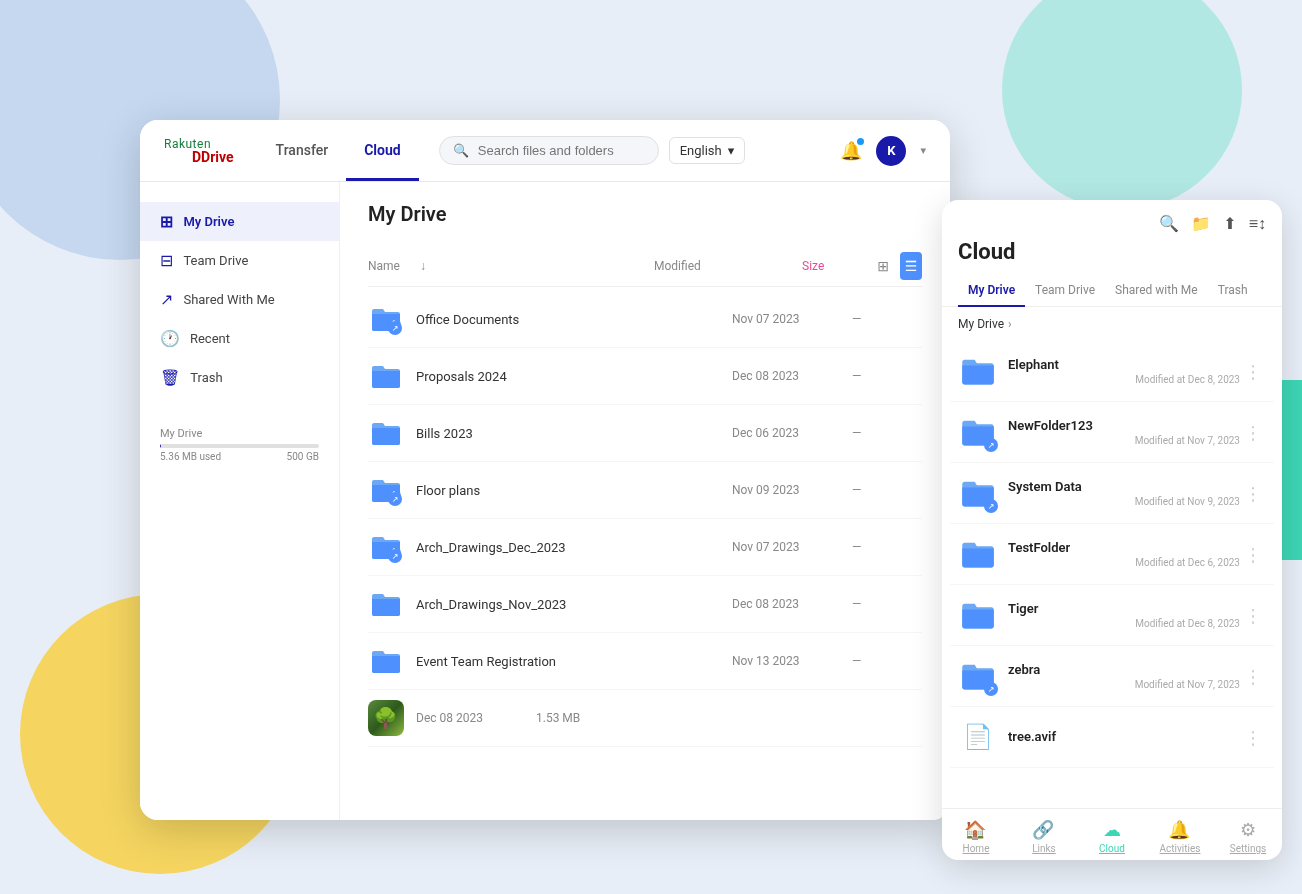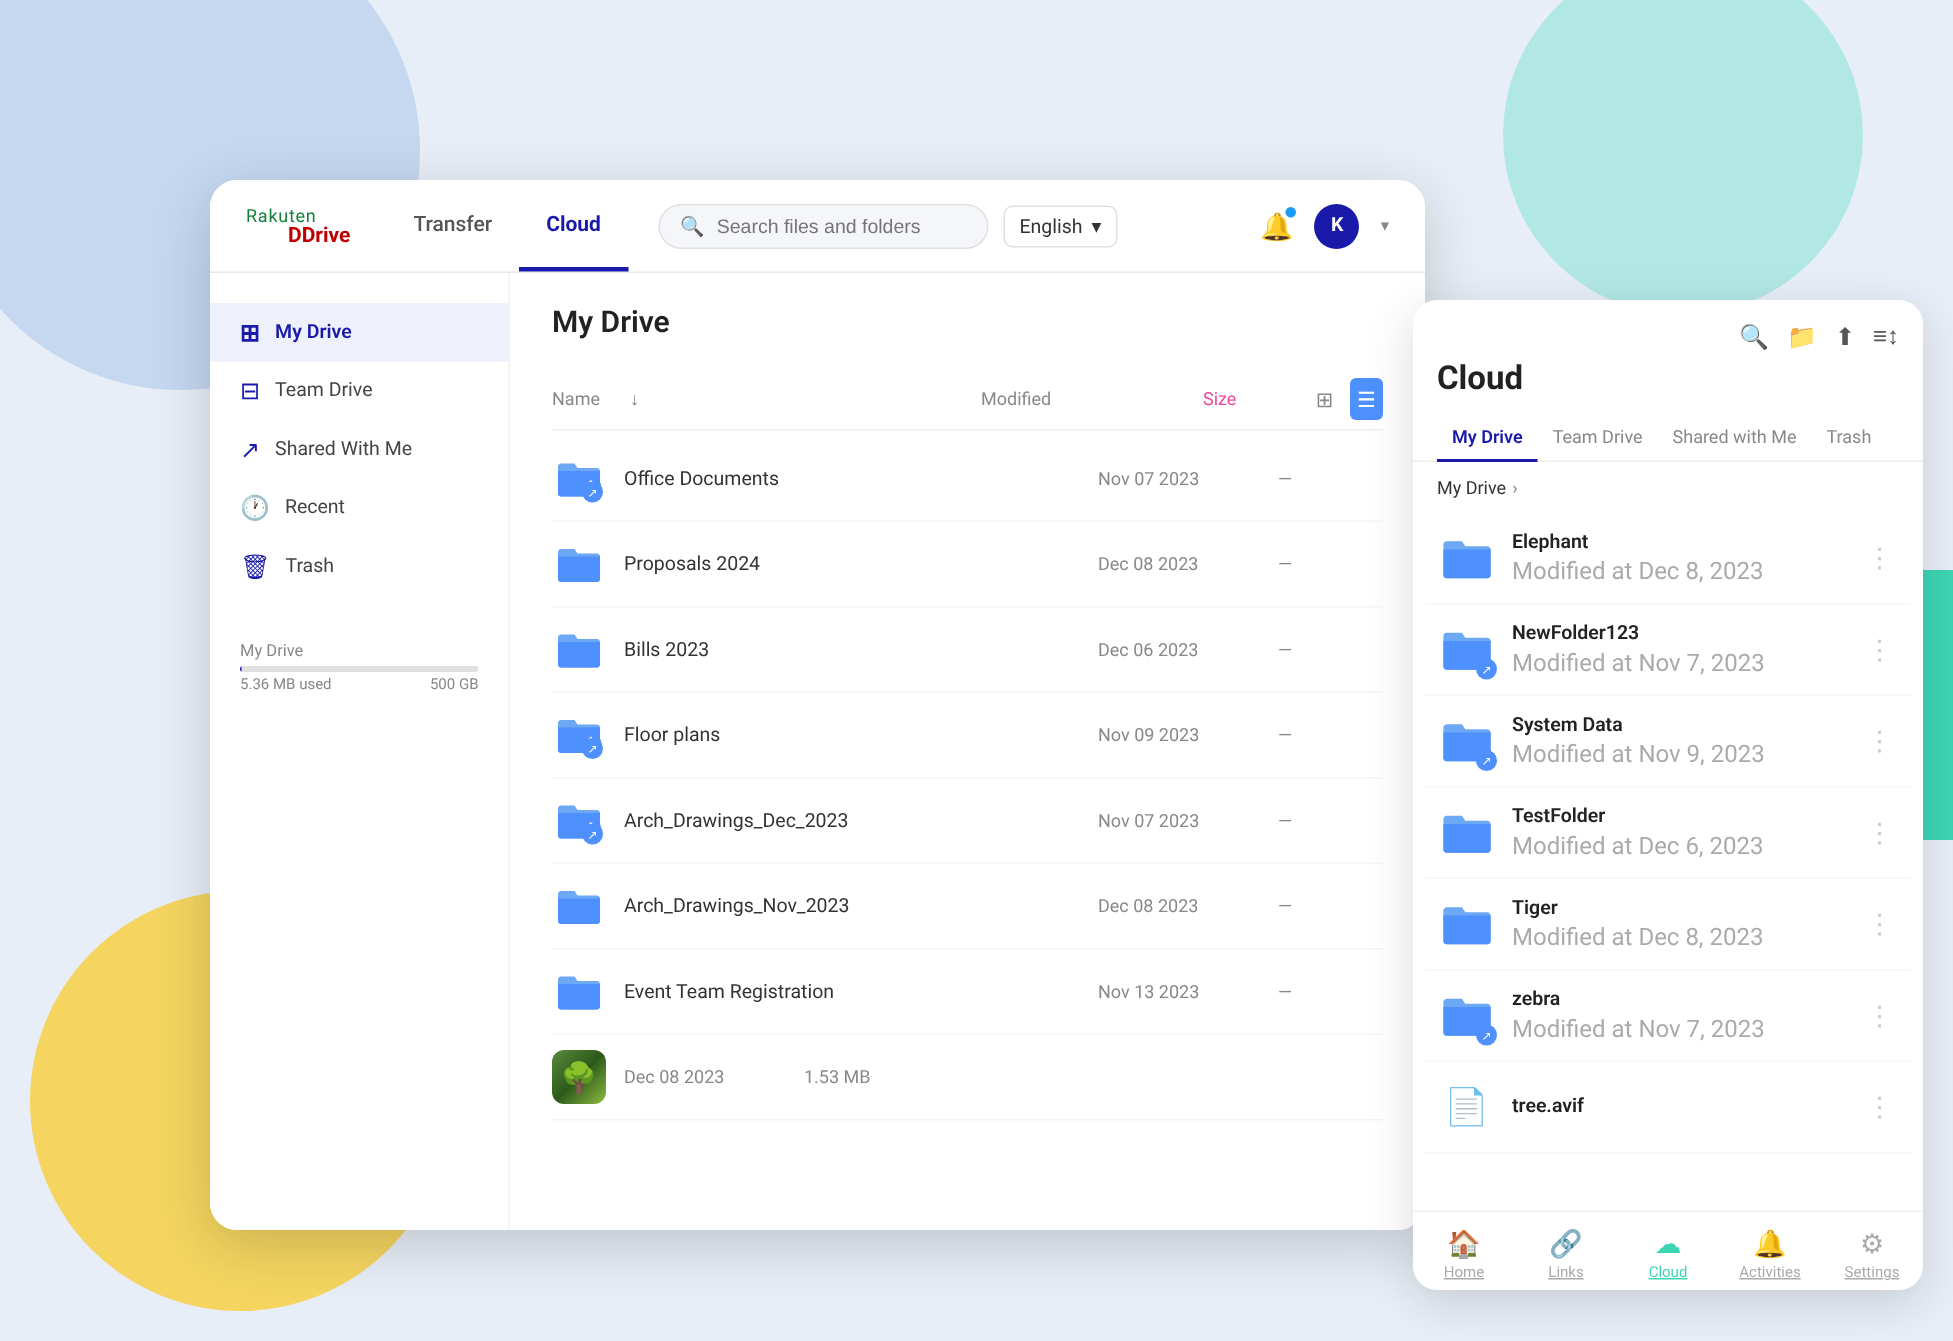--- a/index.html
+++ b/index.html
@@ -372,21 +372,21 @@
       border-radius: 8px;
       display: flex; align-items: center; justify-content: center;
       font-size: 24px;
       color: #4d90fe;
       margin-right: 10px;
       flex-shrink: 0;
     }
 
     .cp-file-info { flex: 1; }
     .cp-file-name { font-size: 13px; font-weight: 600; color: #222; }
-    .cp-file-meta { font-size: 16px; color: #aaa; margin-top: 2px; }
+    .cp-file-meta { font-size: 10px; color: #aaa; margin-top: 2px; text-align: right; }
 
     .cp-more-icon {
       font-size: 18px;
       color: #ccc;
       cursor: pointer;
       padding: 0 4px;
     }
 
     
     .cp-bottom-nav {

